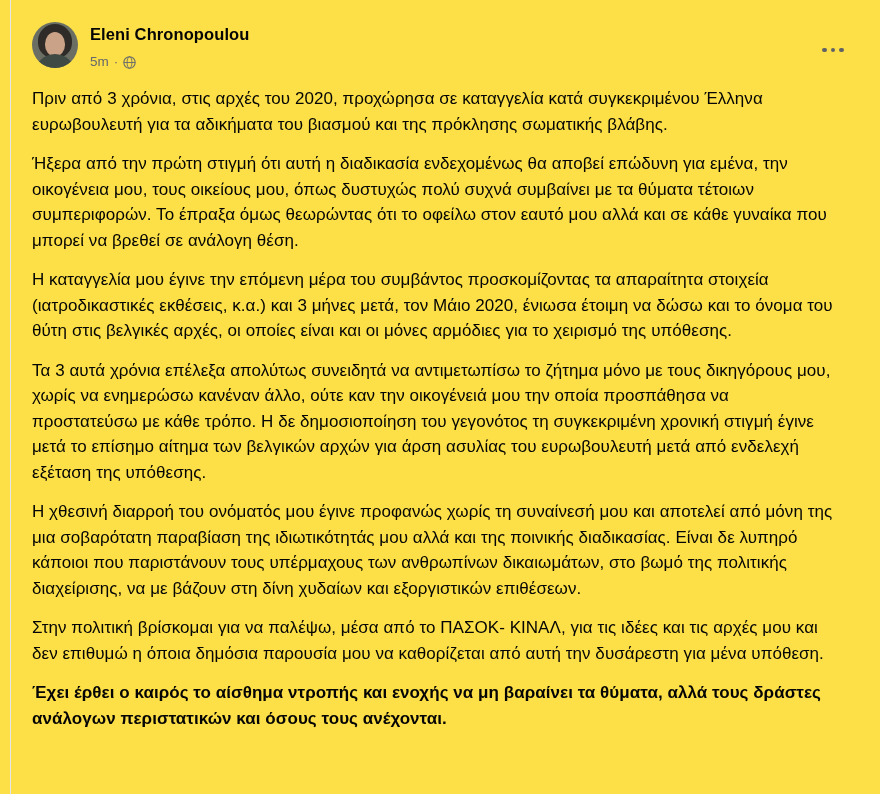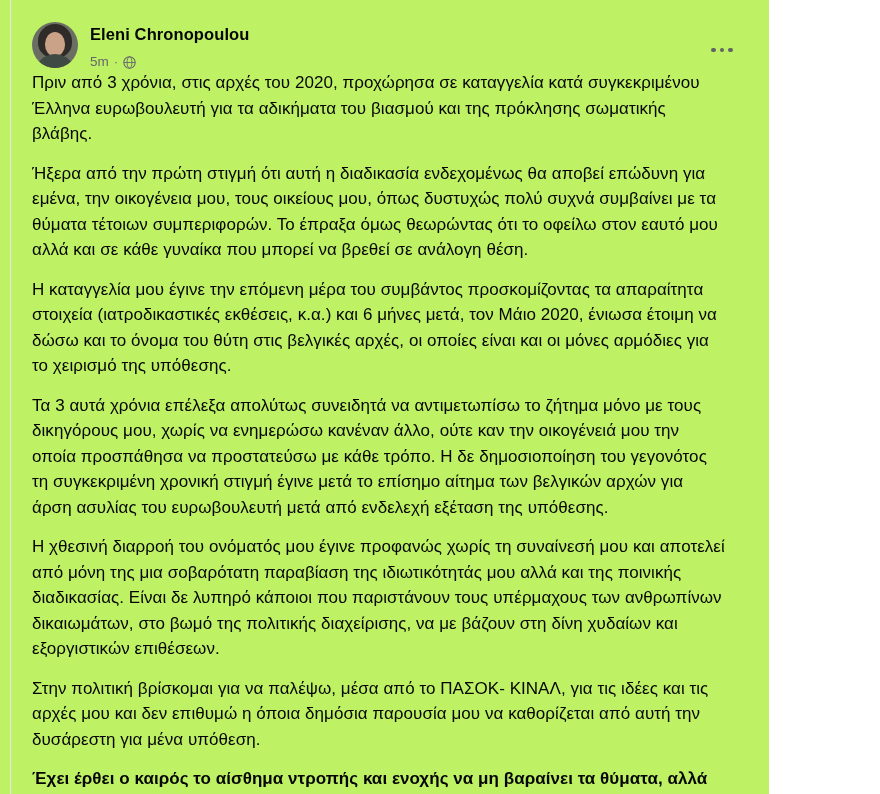--- a/index.html
+++ b/index.html
@@ -9,25 +9,25 @@
   }
   body {
     width: 880px;
     height: 794px;
     font-family: "Liberation Sans", sans-serif;
     color: #050505;
     overflow: hidden;
   }
   .post {
     position: relative;
-    width: 769px;
+    width: 880px;
     height: 794px;
     box-sizing: border-box;
     padding: 22px 36px 0 28px;
-    background: #bef264;
+    background: #fde047;
   }
   .left-rule {
     position: absolute;
     left: 10px;
     top: 0;
     bottom: 0;
     width: 1px;
     background: #e4e6eb;
   }
   .post-header {
@@ -116,20 +116,21 @@
     cursor: pointer;
   }
   .more-btn span {
     width: 4.5px;
     height: 4.5px;
     border-radius: 50%;
     background: #606266;
     display: block;
   }
   .post-body {
+    margin-top: 16px;
     padding-left: 4px;
     padding-right: 6px;
   }
   .post-body p {
     margin: 0 0 14px 0;
     font-size: 17px;
     line-height: 25.5px;
     color: #050505;
     text-align: left;
     letter-spacing: 0.05px;
@@ -169,19 +170,19 @@
 
   <div class="more-btn">
     <span></span>
     <span></span>
     <span></span>
   </div>
 
   <div class="post-body">
     <p>Πριν από 3 χρόνια, στις αρχές του 2020, προχώρησα σε καταγγελία κατά συγκεκριμένου Έλληνα ευρωβουλευτή για τα αδικήματα του βιασμού και της πρόκλησης σωματικής βλάβης.</p>
     <p>Ήξερα από την πρώτη στιγμή ότι αυτή η διαδικασία ενδεχομένως θα αποβεί επώδυνη για εμένα, την οικογένεια μου, τους οικείους μου, όπως δυστυχώς πολύ συχνά συμβαίνει με τα θύματα τέτοιων συμπεριφορών. Το έπραξα όμως θεωρώντας ότι το οφείλω στον εαυτό μου αλλά και σε κάθε γυναίκα που μπορεί να βρεθεί σε ανάλογη θέση.</p>
-    <p>Η καταγγελία μου έγινε την επόμενη μέρα του συμβάντος προσκομίζοντας τα απαραίτητα στοιχεία (ιατροδικαστικές εκθέσεις, κ.α.) και 6 μήνες μετά, τον Μάιο 2020, ένιωσα έτοιμη να δώσω και το όνομα του θύτη στις βελγικές αρχές, οι οποίες είναι και οι μόνες αρμόδιες για το χειρισμό της υπόθεσης.</p>
+    <p>Η καταγγελία μου έγινε την επόμενη μέρα του συμβάντος προσκομίζοντας τα απαραίτητα στοιχεία (ιατροδικαστικές εκθέσεις, κ.α.) και 3 μήνες μετά, τον Μάιο 2020, ένιωσα έτοιμη να δώσω και το όνομα του θύτη στις βελγικές αρχές, οι οποίες είναι και οι μόνες αρμόδιες για το χειρισμό της υπόθεσης.</p>
     <p>Τα 3 αυτά χρόνια επέλεξα απολύτως συνειδητά να αντιμετωπίσω το ζήτημα μόνο με τους δικηγόρους μου, χωρίς να ενημερώσω κανέναν άλλο, ούτε καν την οικογένειά μου την οποία προσπάθησα να προστατεύσω με κάθε τρόπο. Η δε δημοσιοποίηση του γεγονότος τη συγκεκριμένη χρονική στιγμή έγινε μετά το επίσημο αίτημα των βελγικών αρχών για άρση ασυλίας του ευρωβουλευτή μετά από ενδελεχή εξέταση της υπόθεσης.</p>
     <p>Η χθεσινή διαρροή του ονόματός μου έγινε προφανώς χωρίς τη συναίνεσή μου και αποτελεί από μόνη της μια σοβαρότατη παραβίαση της ιδιωτικότητάς μου αλλά και της ποινικής διαδικασίας. Είναι δε λυπηρό κάποιοι που παριστάνουν τους υπέρμαχους των ανθρωπίνων δικαιωμάτων, στο βωμό της πολιτικής διαχείρισης, να με βάζουν στη δίνη χυδαίων και εξοργιστικών επιθέσεων.</p>
     <p>Στην πολιτική βρίσκομαι για να παλέψω, μέσα από το ΠΑΣΟΚ- ΚΙΝΑΛ, για τις ιδέες και τις αρχές μου και δεν επιθυμώ η όποια δημόσια παρουσία μου να καθορίζεται από αυτή την δυσάρεστη για μένα υπόθεση.</p>
     <p>Έχει έρθει ο καιρός το αίσθημα ντροπής και ενοχής να μη βαραίνει τα θύματα, αλλά τους δράστες ανάλογων περιστατικών και όσους τους ανέχονται.</p>
   </div>
 </div>
 
 </body></html>

